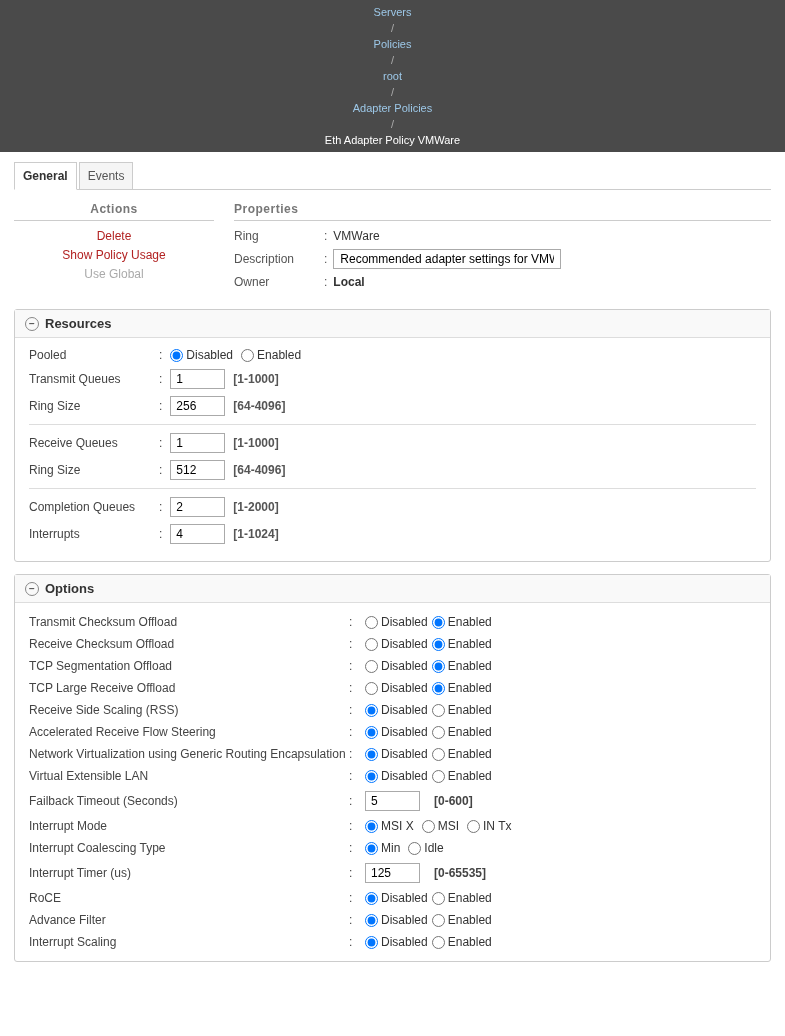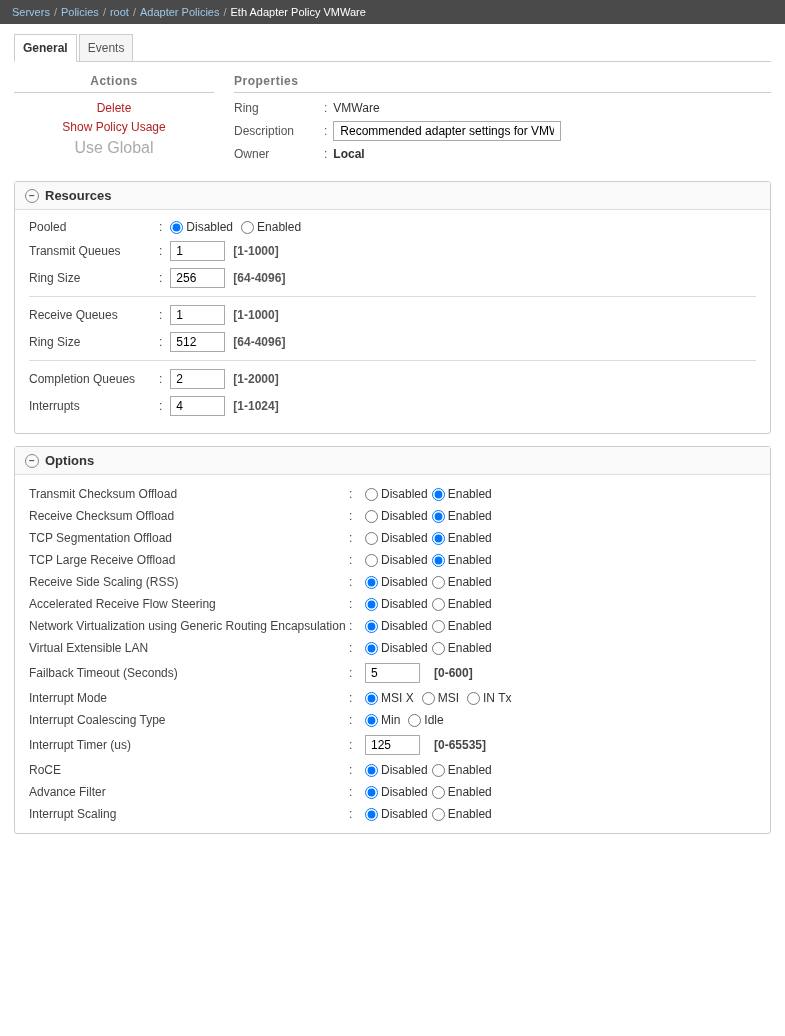--- a/index.html
+++ b/index.html
@@ -17,20 +17,21 @@
     }
     
     .breadcrumb {
       background: #4a4a4a;
       color: #ccc;
       padding: 6px 12px;
       font-size: 11px;
       display: flex;
       align-items: center;
       gap: 4px;
+      flex-direction: column;
     }
     .breadcrumb a {
       color: #9dc8e8;
       text-decoration: none;
     }
     .breadcrumb .sep { color: #aaa; }
     .breadcrumb .current { color: #fff; }
 
     
     .main-content {
@@ -92,21 +93,21 @@
       color: #b22222;
       text-decoration: none;
       display: block;
       margin-bottom: 5px;
       font-size: 12px;
     }
     .action-disabled {
       color: #aaa;
       display: block;
       margin-bottom: 5px;
-      font-size: 16px;
+      font-size: 12px;
     }
     .prop-row {
       display: flex;
       align-items: center;
       margin-bottom: 6px;
     }
     .prop-label {
       color: #555;
       width: 90px;
       flex-shrink: 0;

